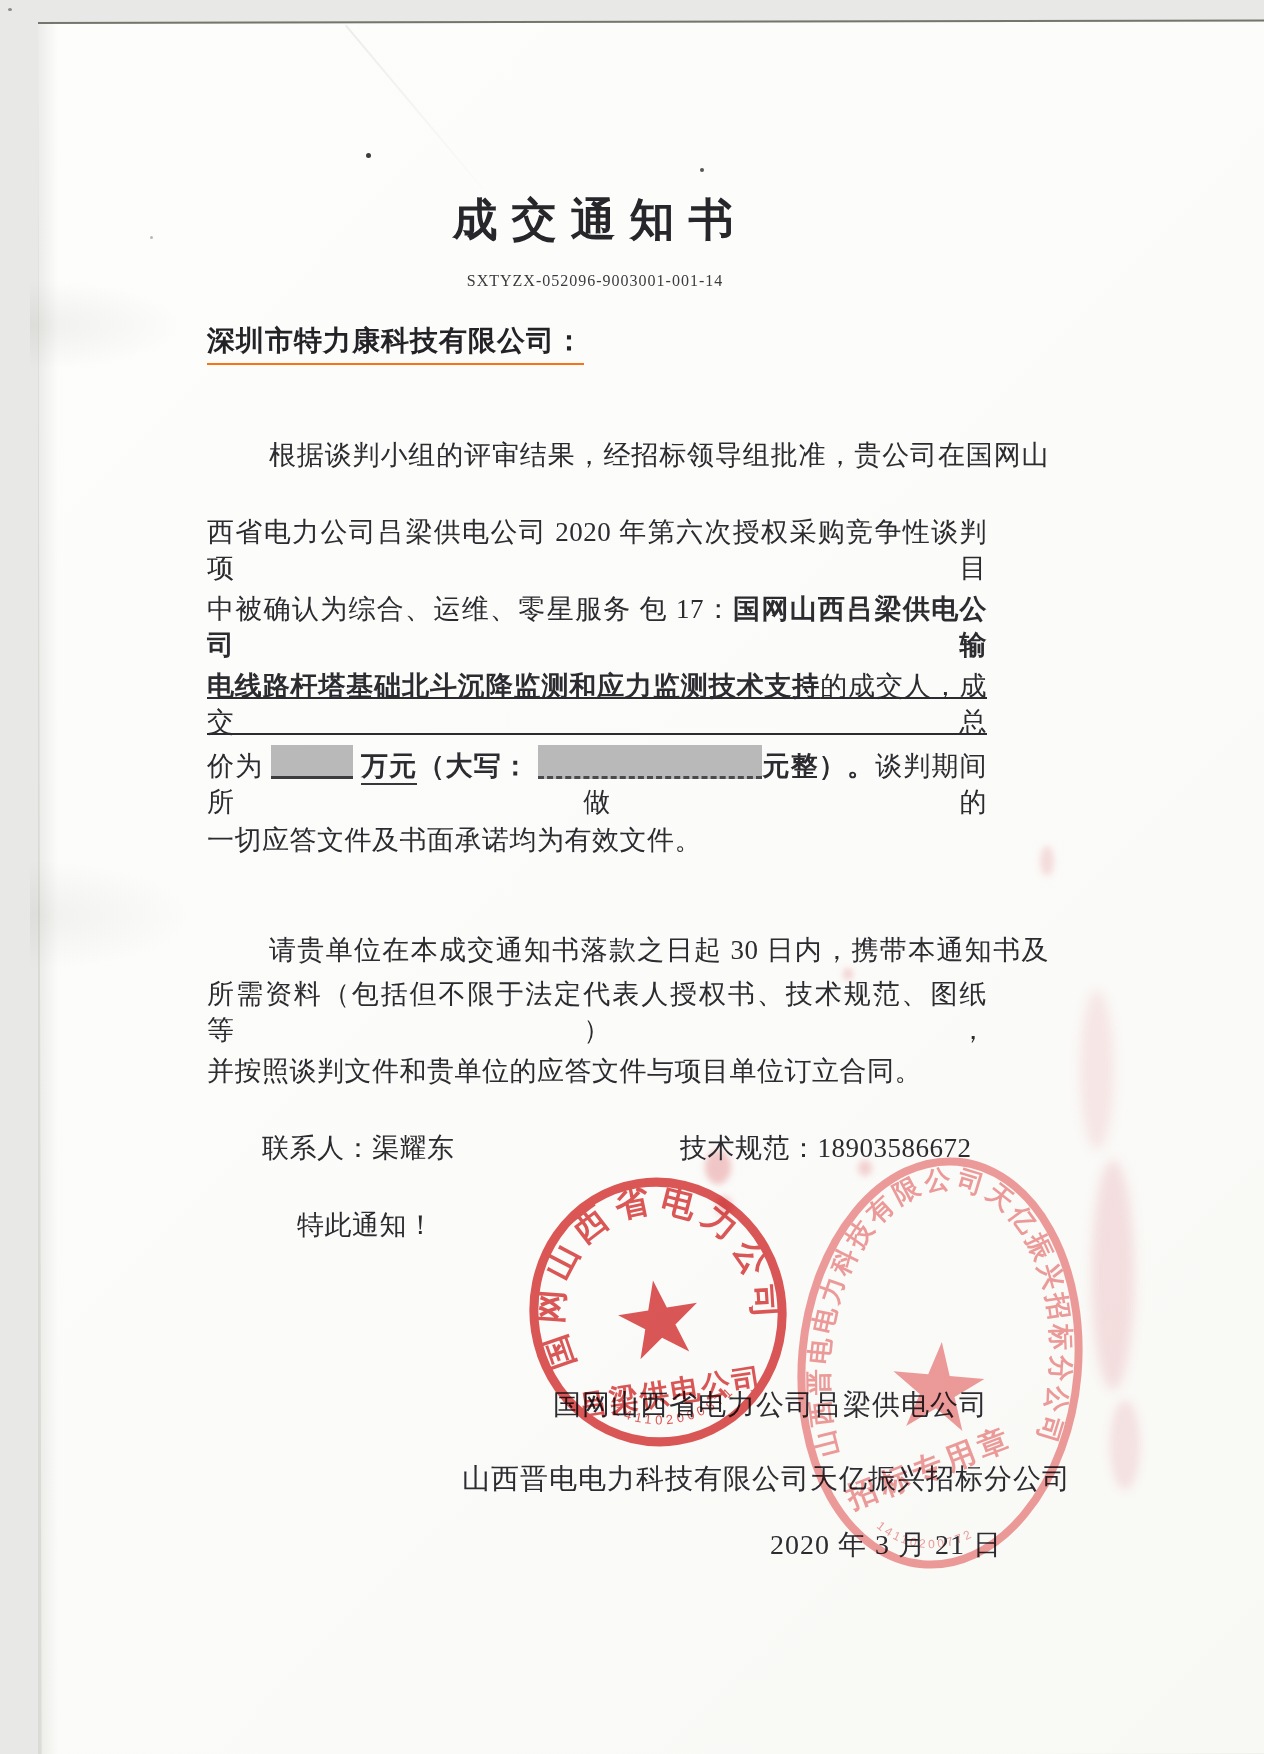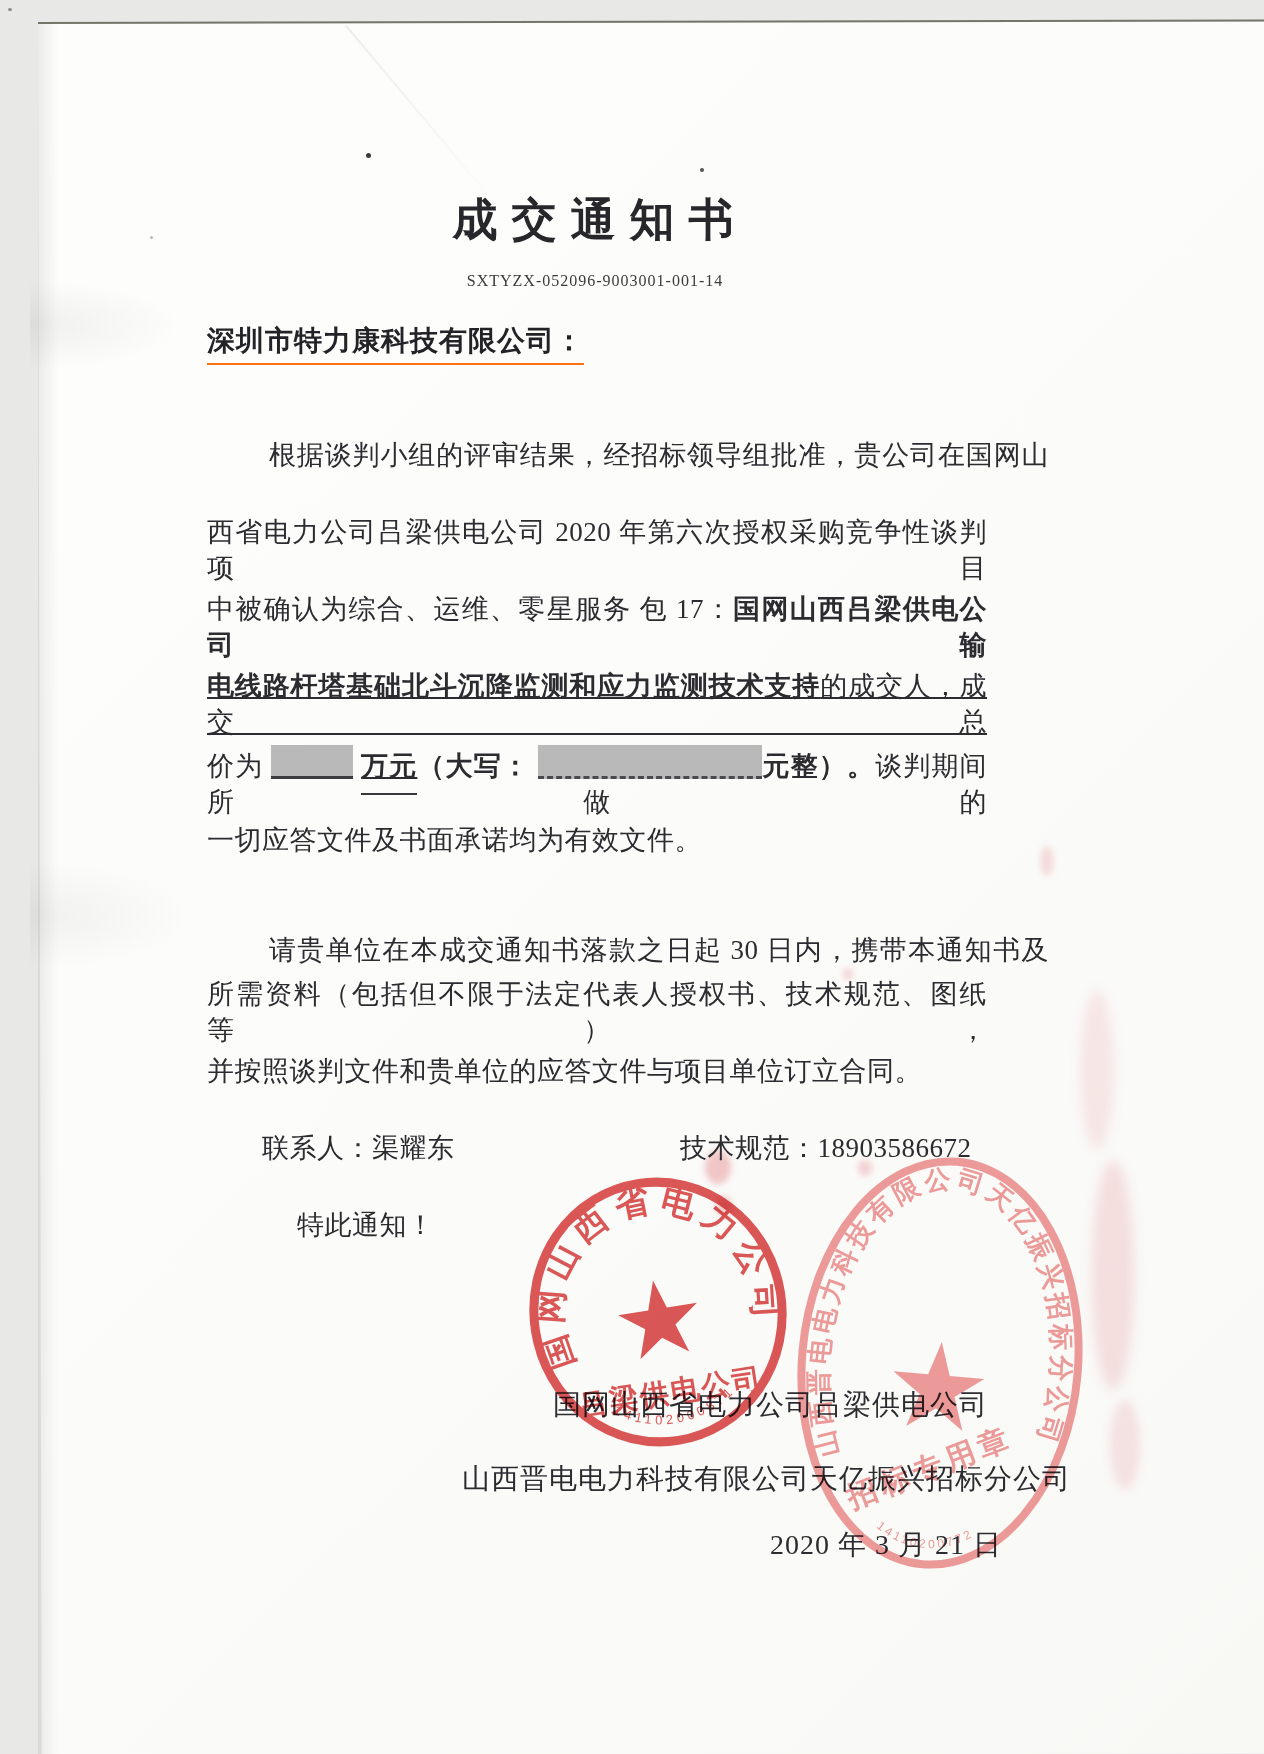--- a/index.html
+++ b/index.html
@@ -80,21 +80,21 @@
   }
 
   .content {
     position: absolute; left: 207px; top: 437px; width: 780px;
     font-size: 27px; color: #2b2b30; letter-spacing: 0.5px;
   }
   .line { position: absolute; left: 0; width: 780px; white-space: nowrap; }
   .line.justify { text-align: justify; text-align-last: justify; white-space: normal; }
   .indent { padding-left: 62px; }
   .b { font-weight: bold; }
-  .u { border-bottom: 2px solid #38383c; padding-bottom: 12px; text-decoration: underline; }
+  .u { border-bottom: 2px solid #38383c; padding-bottom: 2px; }
 
   .redact {
     display: inline-block; vertical-align: -4px;
     background: #b9b9b9; height: 31px;
   }
   .redact.r1 { width: 82px;  border-bottom: 3px solid #3c3c40; }
   .redact.r2 { width: 224px; border-bottom: 3px dashed #4a4a4e; }
 
   .l-0 { top: 0; }   .l-1 { top: 77px; font-family: Liberation Serif, serif; }  .l-2 { top: 154px; }
   .l-3 { top: 231px; text-decoration: underline; } .l-4 { top: 308px; } .l-5 { top: 385px; }

